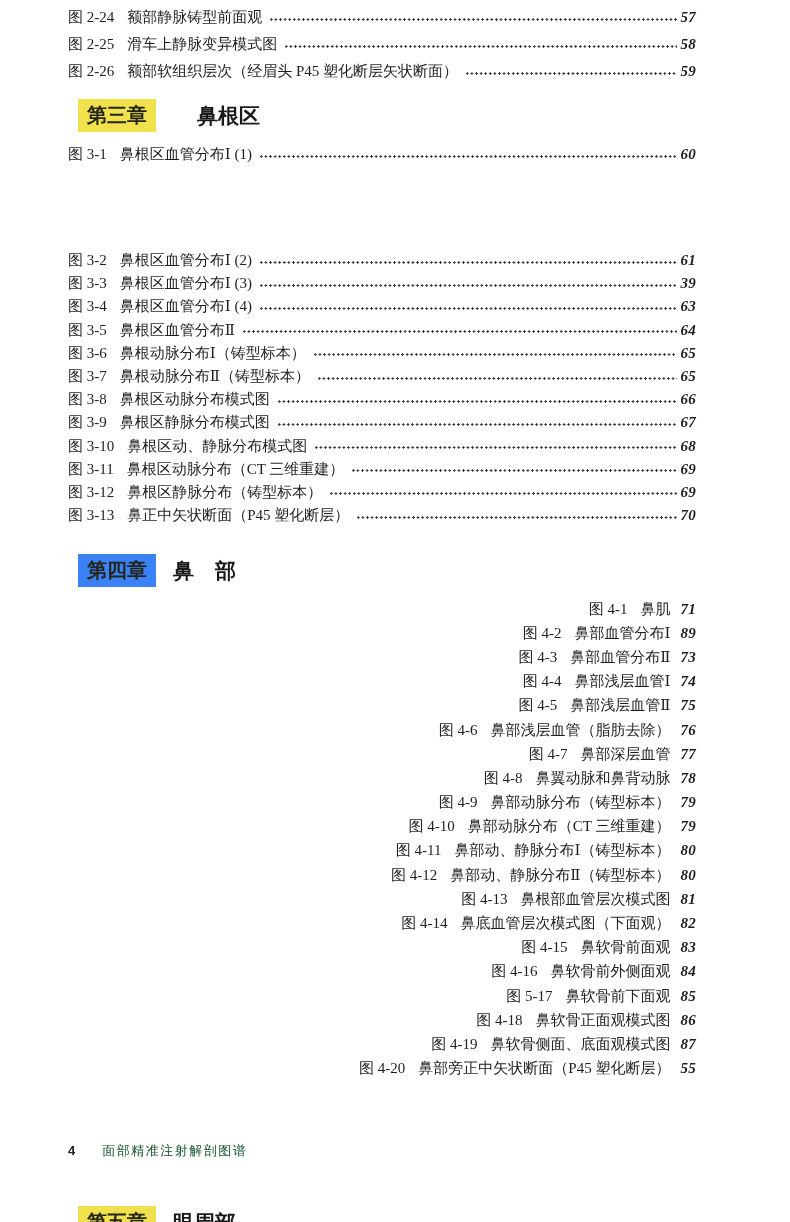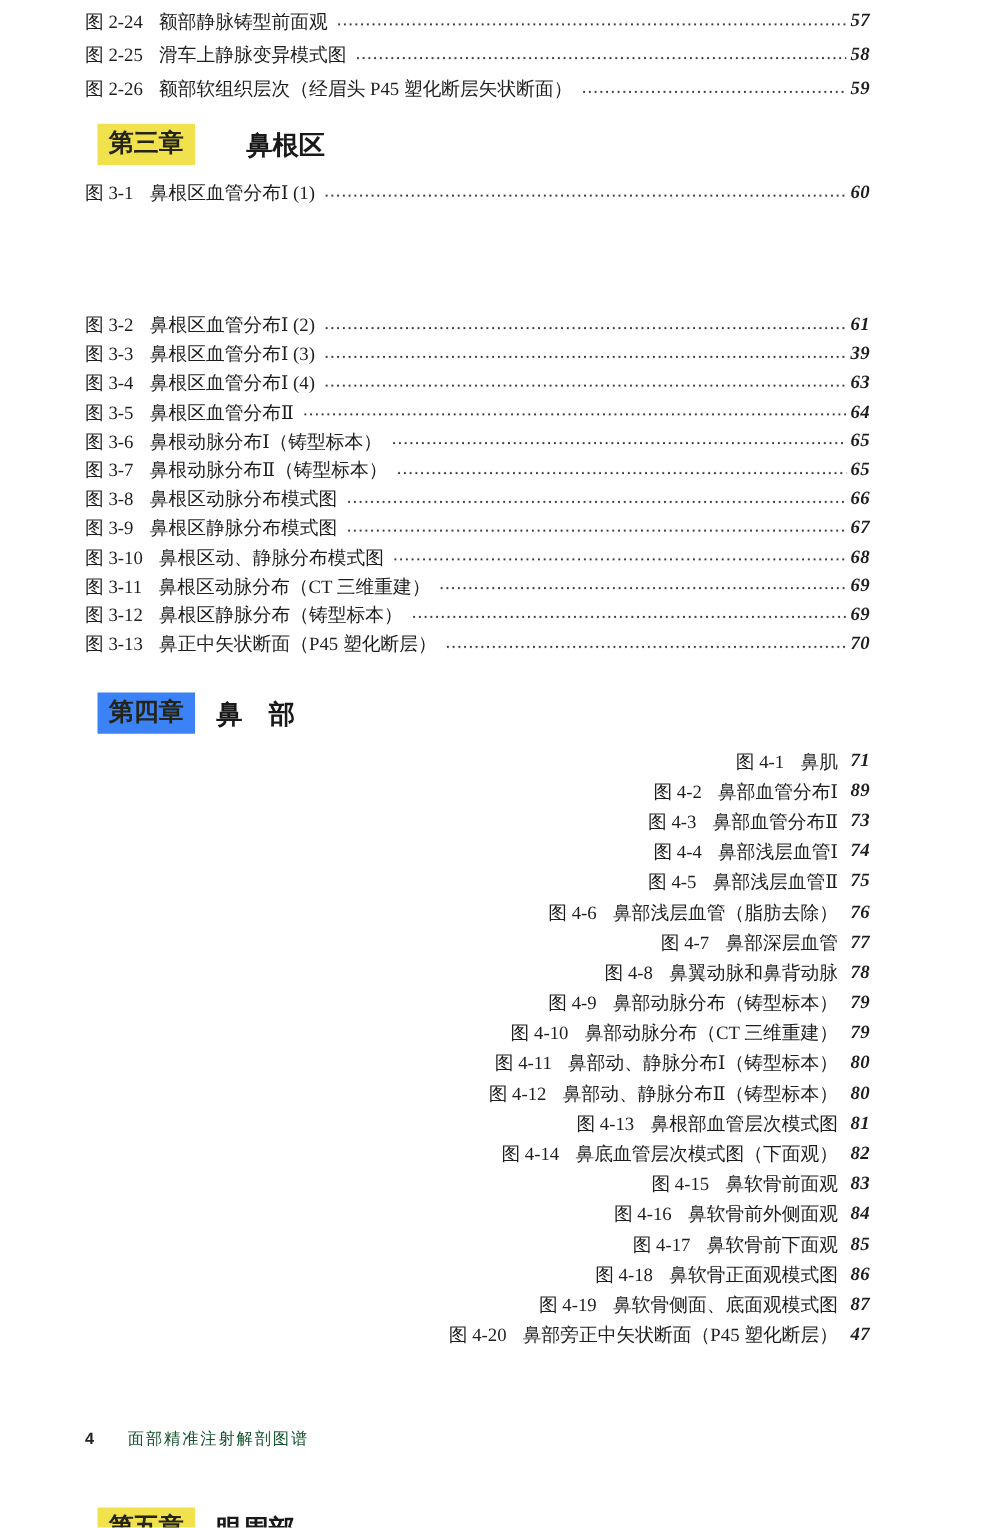--- a/index.html
+++ b/index.html
@@ -295,21 +295,21 @@
     </div>
 
     <div class="toc-entry">
       <span class="lab">图 4-16</span>
       <span class="tit">鼻软骨前外侧面观</span>
       <span class="leader"></span>
       <span class="pg">84</span>
     </div>
 
     <div class="toc-entry">
-      <span class="lab">图 4-17</span>
+      <span class="lab">图 5-17</span>
       <span class="tit">鼻软骨前下面观</span>
       <span class="leader"></span>
       <span class="pg">85</span>
     </div>
 
     <div class="toc-entry">
       <span class="lab">图 4-18</span>
       <span class="tit">鼻软骨正面观模式图</span>
       <span class="leader"></span>
       <span class="pg">86</span>
@@ -319,21 +319,21 @@
       <span class="lab">图 4-19</span>
       <span class="tit">鼻软骨侧面、底面观模式图</span>
       <span class="leader"></span>
       <span class="pg">87</span>
     </div>
 
     <div class="toc-entry">
       <span class="lab">图 4-20</span>
       <span class="tit">鼻部旁正中矢状断面（P45 塑化断层）</span>
       <span class="leader"></span>
-      <span class="pg">47</span>
+      <span class="pg">55</span>
     </div>
   </div>
 
 <div class="footer">
   <span class="f-num">4</span>
   <span class="f-title">面部精准注射解剖图谱</span>
 </div>
 
 <div id="heading-ch5" class="chapter-heading" style="top:1206px;">
   <span class="ch-label" style="background-color: rgb(240, 225, 77);">第五章</span>

